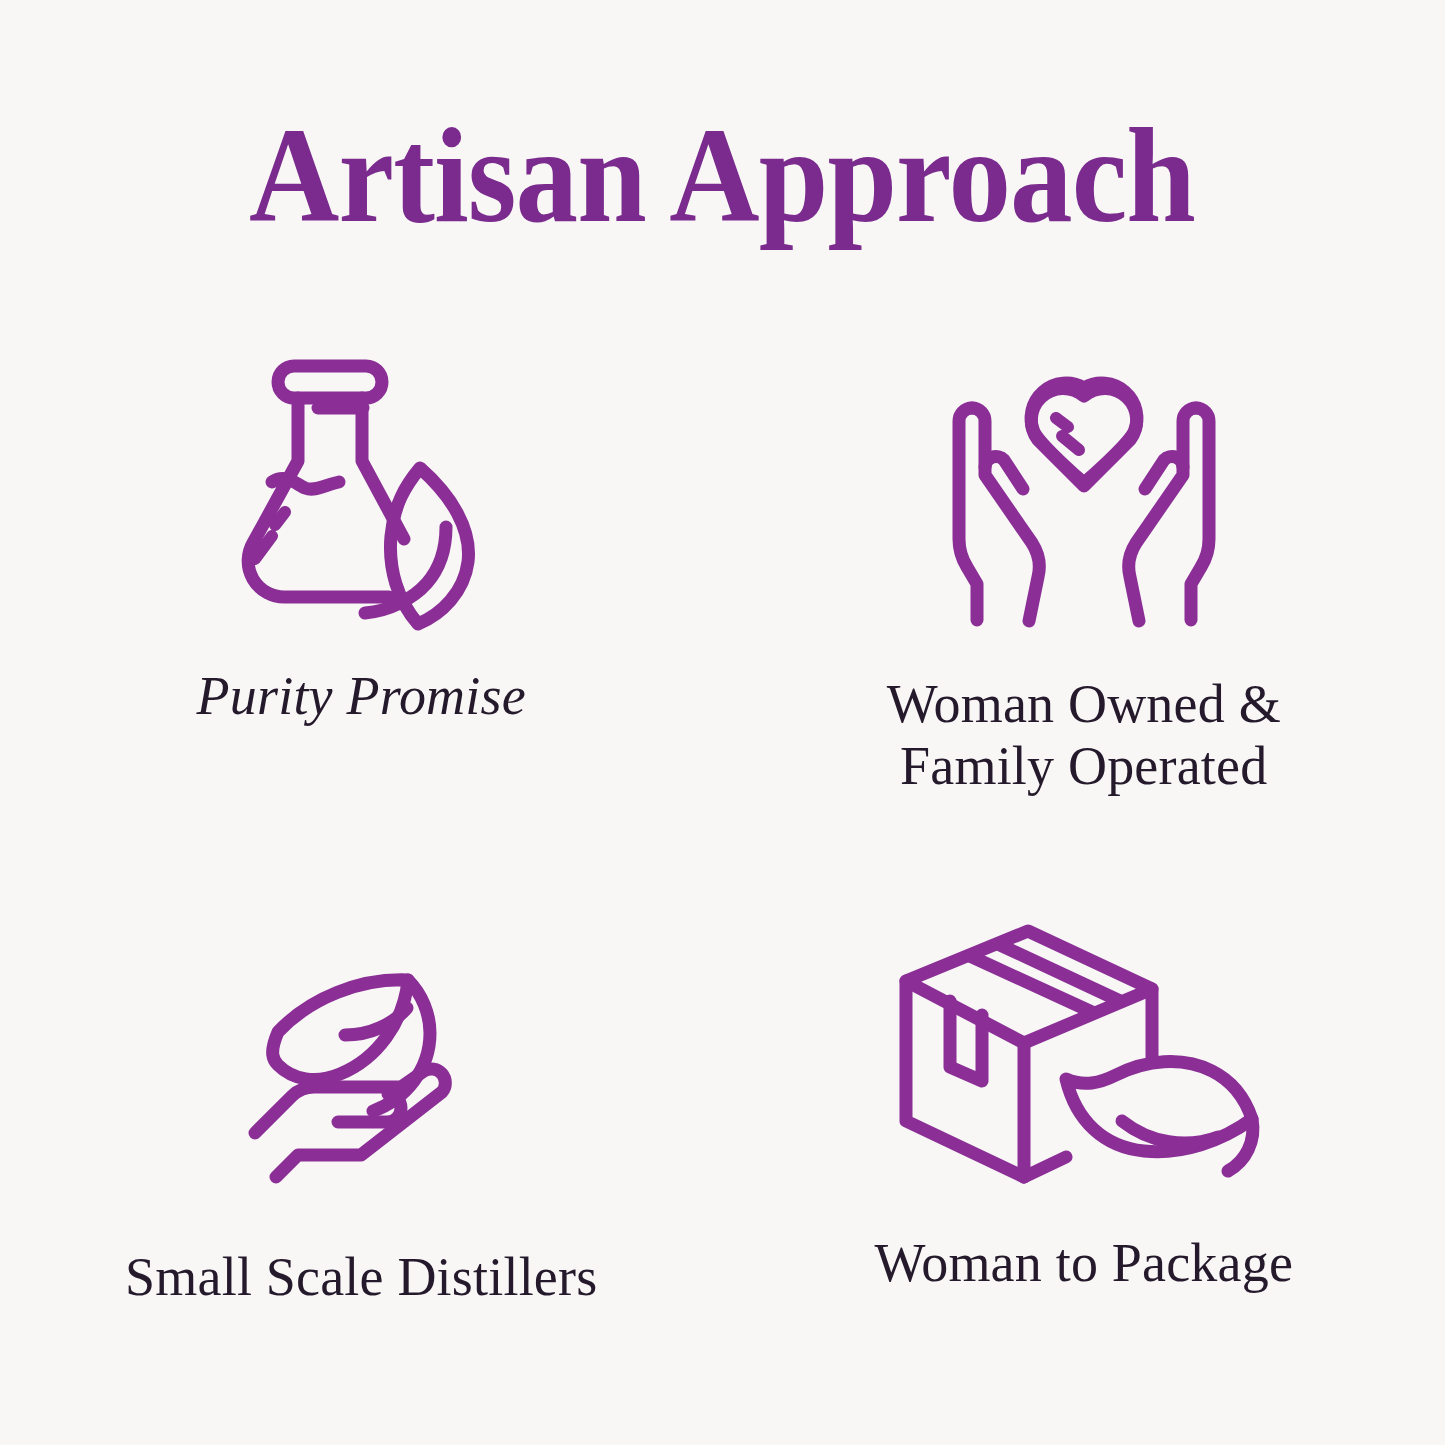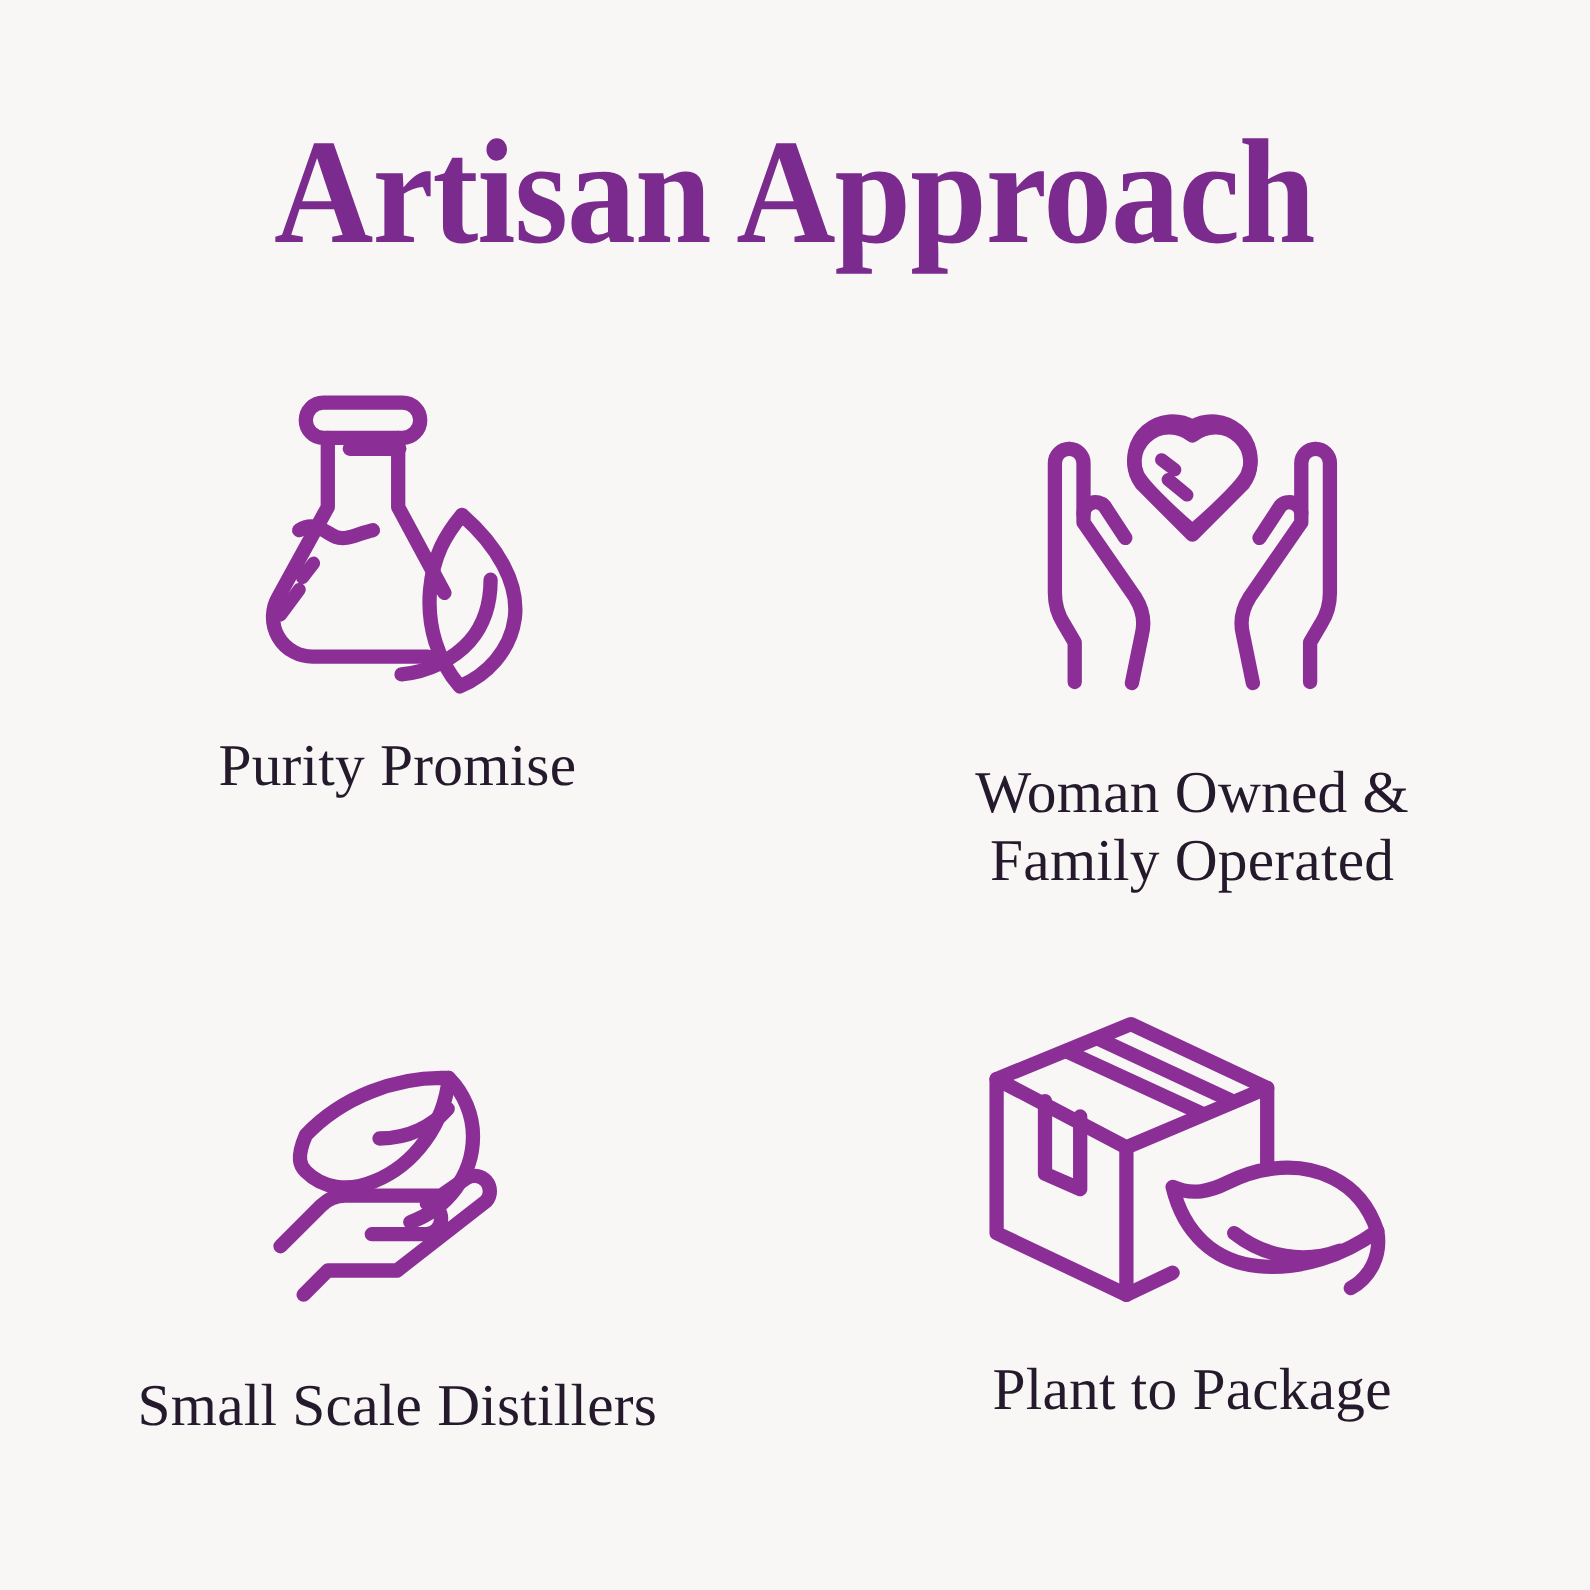--- a/index.html
+++ b/index.html
@@ -76,24 +76,24 @@
     font-weight: normal;
     font-size: 54px;
     line-height: 1.14;
     text-align: center;
     letter-spacing: 0.2px;
     white-space: pre-line;
   }
 
   
   .cell-a .cell-icon { height: 300px; }
-  .cell-a .cell-label { margin-top: 36px; }
+  .cell-a .cell-label { margin-top: 36px; font-style: italic; }
 
   .cell-b .cell-icon { height: 300px; }
-  .cell-b .cell-label { margin-top: 60px; }
+  .cell-b .cell-label { margin-top: 44px; }
 
   .cell-c .cell-icon { height: 290px; padding-top: 44px; }
   .cell-c .cell-label { margin-top: 68px; }
 
   .cell-d .cell-icon { height: 290px; padding-top: 44px; }
   .cell-d .cell-label { margin-top: 54px; }
 
   svg { display: block; overflow: visible; }
   .ln {
     fill: none;
@@ -213,17 +213,17 @@
             <path class="ln" d="M56 82 v66 l32 14 v-66"></path>
 
             <path class="ln" d="M172 160 c18 8 34 4 50 -4 c30 -15 66 -19 96 -4 c22 11 34 30 40 48 c-30 22 -70 36 -108 32 c-40 -4 -68 -30 -78 -72 z"></path>
 
             <path class="ln" d="M358 200 c4 22 -6 42 -24 52"></path>
 
             <path class="ln" d="M228 202 c28 22 64 28 96 16"></path>
           </svg>
         </span>
       </div>
-      <div class="cell-label">Plant to Package</div>
+      <div class="cell-label">Woman to Package</div>
     </div>
 
   </div>
 </div>
 
 </body></html>

